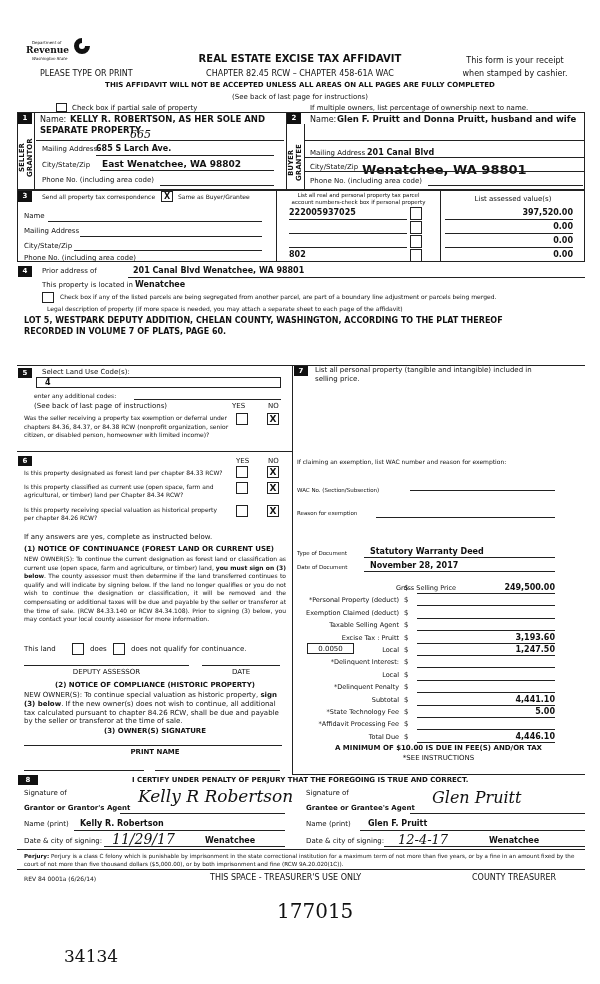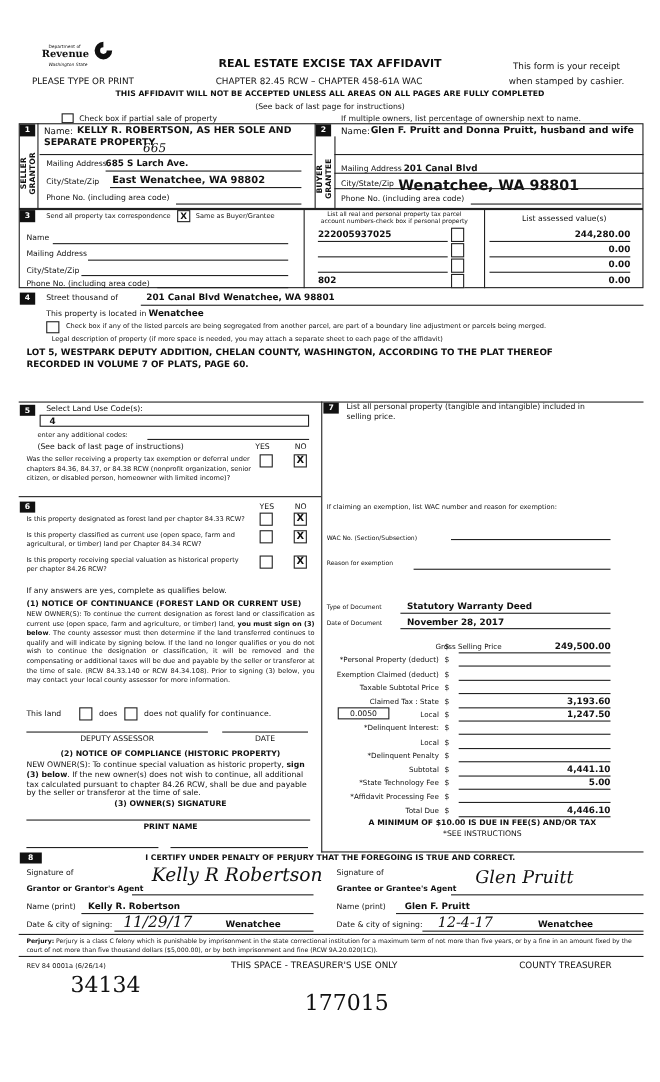--- a/index.html
+++ b/index.html
@@ -15,31 +15,31 @@
   .num { background: #111; color: #fff; font-weight: bold; font-size: 7px; text-align: center; }
   .chk { border: 1px solid #222; width: 12px; height: 12px; background: #fff; font-size: 9px; font-weight: bold; text-align: center; line-height: 11px; }
   .hand { font-family: "DejaVu Serif", serif; font-style: italic; }
   .right { text-align: right; }
   .center { text-align: center; }
   .vert { writing-mode: vertical-rl; transform: rotate(180deg); font-size: 7px; font-weight: bold; text-align: center; line-height: 8px; }
 </style>
 </head>
 <body>
 
-<div class="abs" style="left:22px;top:36px;width:70px;height:28px;margin-left:12px;">
+<div class="abs" style="left:22px;top:36px;width:70px;height:28px;">
   <div class="abs t6" style="left:10px;top:4px;font-size:4px;">Department of</div>
   <div class="abs b" style="left:4px;top:9px;font-size:9px;font-family:'DejaVu Serif',serif;">Revenue</div>
   <div class="abs" style="left:10px;top:20px;font-size:4px;font-style:italic;">Washington State</div>
   <svg class="abs" style="left:50px;top:0;" width="20" height="20" viewBox="0 0 20 20">
       <path d="M10 2 A8 8 0 1 0 18 10 L13 10 A3 3 0 1 1 10 7 Z" fill="#111"></path>
     </svg>
 </div>
-<div class="abs t8" style="left:29px;top:69px;">PLEASE TYPE OR PRINT</div>
+<div class="abs t8" style="left:40px;top:69px;">PLEASE TYPE OR PRINT</div>
 <div class="abs b center" style="left:170px;top:53px;width:260px;font-size:10px;">REAL ESTATE EXCISE TAX AFFIDAVIT</div>
-<div class="abs t8 center" style="left:160px;top:69px;width:260px;">CHAPTER 82.45 RCW – CHAPTER 458-61A WAC</div>
+<div class="abs t8 center" style="left:170px;top:69px;width:260px;">CHAPTER 82.45 RCW – CHAPTER 458-61A WAC</div>
 <div class="abs t8 center" style="left:445px;top:56px;width:140px;">This form is your receipt</div>
 <div class="abs t8 center" style="left:445px;top:69px;width:140px;">when stamped by cashier.</div>
 <div class="abs t7 b center" style="left:40px;top:81px;width:520px;">THIS AFFIDAVIT WILL NOT BE ACCEPTED UNLESS ALL AREAS ON ALL PAGES ARE FULLY COMPLETED</div>
 <div class="abs t7 center" style="left:170px;top:93px;width:260px;">(See back of last page for instructions)</div>
 <div class="abs chk" style="left:56px;top:103px;width:11px;height:9px;"></div>
 <div class="abs t7" style="left:72px;top:104px;">Check box if partial sale of property</div>
 <div class="abs t7" style="left:310px;top:104px;">If multiple owners, list percentage of ownership next to name.</div>
 
 <div class="abs box" style="left:17px;top:112px;width:568px;height:78px;"></div>
 <div class="abs vline" style="left:286px;top:112px;height:78px;"></div>
@@ -93,21 +93,21 @@
 <div class="abs vline" style="left:440px;top:190px;height:72px;"></div>
 <div class="abs center" style="left:277px;top:192px;width:163px;font-size:5.5px;">List all real and personal property tax parcel</div>
 <div class="abs center" style="left:277px;top:199px;width:163px;font-size:5.5px;">account numbers-check box if personal property</div>
 <div class="abs t7 center" style="left:441px;top:195px;width:144px;">List assessed value(s)</div>
 
 <div>
   <div class="abs" style="left:277px;top:207px;width:308px;height:14px;">
     <div class="abs t8 b" style="left:12px;top:1px;width:110px;">222005937025</div>
     <div class="abs line" style="left:12px;top:12px;width:118px;"></div>
     <div class="abs chk" style="left:133px;top:0px;height:13px;"></div>
-    <div class="abs t8 b right" style="left:164px;top:1px;width:132px;">244,280.00</div>
+    <div class="abs t8 b right" style="left:164px;top:1px;width:132px;">397,520.00</div>
     <div class="abs line" style="left:168px;top:12px;width:128px;"></div>
   </div>
   <div class="abs" style="left:277px;top:221px;width:308px;height:14px;">
     <div class="abs t8 b" style="left:12px;top:1px;width:110px;"></div>
     <div class="abs line" style="left:12px;top:12px;width:118px;"></div>
     <div class="abs chk" style="left:133px;top:0px;height:13px;"></div>
     <div class="abs t8 b right" style="left:164px;top:1px;width:132px;">0.00</div>
     <div class="abs line" style="left:168px;top:12px;width:128px;"></div>
   </div>
   <div class="abs" style="left:277px;top:235px;width:308px;height:14px;">
@@ -118,21 +118,21 @@
     <div class="abs line" style="left:168px;top:12px;width:128px;"></div>
   </div>
   <div class="abs" style="left:277px;top:249px;width:308px;height:13px;">
     <div class="abs t8 b" style="left:12px;top:1px;width:110px;">802</div>
     <div class="abs chk" style="left:133px;top:0px;height:13px;"></div>
     <div class="abs t8 b right" style="left:164px;top:1px;width:132px;">0.00</div>
   </div>
 </div>
 
 <div class="abs num" style="left:18px;top:266px;width:14px;height:11px;line-height:11px;">4</div>
-<div class="abs t7" style="left:42px;top:267px;">Street thousand of</div>
+<div class="abs t7" style="left:42px;top:267px;">Prior address of</div>
 <div class="abs t8 b" style="left:133px;top:266px;">201 Canal Blvd Wenatchee, WA 98801</div>
 <div class="abs line" style="left:128px;top:277px;width:457px;"></div>
 <div class="abs t7" style="left:42px;top:281px;">This property is located in</div>
 <div class="abs t8 b" style="left:135px;top:280px;">Wenatchee</div>
 <div class="abs chk" style="left:42px;top:292px;width:12px;height:11px;"></div>
 <div class="abs t6" style="left:60px;top:293px;">Check box if any of the listed parcels are being segregated from another parcel, are part of a boundary line adjustment or parcels being merged.</div>
 <div class="abs t6" style="left:47px;top:305px;">Legal description of property (if more space is needed, you may attach a separate sheet to each page of the affidavit)</div>
 <div class="abs t8 b" style="left:24px;top:316px;">LOT 5, WESTPARK DEPUTY ADDITION, CHELAN COUNTY, WASHINGTON, ACCORDING TO THE PLAT THEREOF</div>
 <div class="abs t8 b" style="left:24px;top:327px;">RECORDED IN VOLUME 7 OF PLATS, PAGE 60.</div>
 
@@ -166,21 +166,21 @@
   <div class="abs t6" style="left:0;top:1px;width:200px;line-height:8px;">Is this property classified as current use (open space, farm and agricultural, or timber) land per Chapter 84.34 RCW?</div>
   <div class="abs chk" style="left:212px;top:0;"></div>
   <div class="abs chk" style="left:243px;top:0;">X</div>
 </div>
 <div class="abs" style="left:24px;top:505px;width:268px;height:18px;">
   <div class="abs t6" style="left:0;top:1px;width:200px;line-height:8px;">Is this property receiving special valuation as historical property per chapter 84.26 RCW?</div>
   <div class="abs chk" style="left:212px;top:0;"></div>
   <div class="abs chk" style="left:243px;top:0;">X</div>
 </div>
 
-<div class="abs t7" style="left:24px;top:533px;">If any answers are yes, complete as qualifies below.</div>
+<div class="abs t7" style="left:24px;top:533px;">If any answers are yes, complete as instructed below.</div>
 <div class="abs t7 b" style="left:24px;top:545px;">(1) NOTICE OF CONTINUANCE (FOREST LAND OR CURRENT USE)</div>
 <div class="abs t6" style="left:24px;top:555px;width:262px;line-height:8.6px;text-align:justify;">
   <span>NEW OWNER(S): To continue the current designation as forest land or classification as current use (open space, farm and agriculture, or timber) land,</span>
   <b>you must sign on (3) below</b><span>. The county assessor must then determine if the land transferred continues to qualify and will indicate by signing below. If the land no longer qualifies or you do not wish to continue the designation or classification, it will be removed and the compensating or additional taxes will be due and payable by the seller or transferor at the time of sale. (RCW 84.33.140 or RCW 84.34.108). Prior to signing (3) below, you may contact your local county assessor for more information.</span>
 </div>
 <div class="abs t7" style="left:24px;top:645px;">This land</div>
 <div class="abs chk" style="left:72px;top:643px;"></div>
 <div class="abs t7" style="left:90px;top:645px;">does</div>
 <div class="abs chk" style="left:113px;top:643px;"></div>
 <div class="abs t7" style="left:131px;top:645px;">does not qualify for continuance.</div>
@@ -223,26 +223,26 @@
       <div class="abs t7 right" style="left: 0px; top: 1px; width: 107px; font-size: 6.5px;">*Personal Property (deduct)</div>
       <div class="abs t7" style="left: 112px; top: 1px;">$</div>
       <div class="abs t8 b right" style="left: 125px; top: 0px; width: 138px; border-bottom: 1px solid rgb(34, 34, 34); height: 11px;"></div>
     </div>
     <div class="abs" style="left: 292px; top: 608px; width: 293px; height: 12px;">
       <div class="abs t7 right" style="left: 0px; top: 1px; width: 107px; font-size: 6.5px;">Exemption Claimed (deduct)</div>
       <div class="abs t7" style="left: 112px; top: 1px;">$</div>
       <div class="abs t8 b right" style="left: 125px; top: 0px; width: 138px; border-bottom: 1px solid rgb(34, 34, 34); height: 11px;"></div>
     </div>
     <div class="abs" style="left: 292px; top: 620px; width: 293px; height: 12px;">
-      <div class="abs t7 right" style="left: 0px; top: 1px; width: 107px; font-size: 6.5px;">Taxable Subtotal Price</div>
+      <div class="abs t7 right" style="left: 0px; top: 1px; width: 107px; font-size: 6.5px;">Taxable Selling Agent</div>
       <div class="abs t7" style="left: 112px; top: 1px;">$</div>
       <div class="abs t8 b right" style="left: 125px; top: 0px; width: 138px; border-bottom: 1px solid rgb(34, 34, 34); height: 11px;"></div>
     </div>
     <div class="abs" style="left: 292px; top: 633px; width: 293px; height: 12px;">
-      <div class="abs t7 right" style="left: 0px; top: 1px; width: 107px; font-size: 6.5px;">Claimed Tax :  State</div>
+      <div class="abs t7 right" style="left: 0px; top: 1px; width: 107px; font-size: 6.5px;">Excise Tax :  Pruitt</div>
       <div class="abs t7" style="left: 112px; top: 1px;">$</div>
       <div class="abs t8 b right" style="left: 125px; top: 0px; width: 138px; border-bottom: 1px solid rgb(34, 34, 34); height: 11px;">3,193.60</div>
     </div>
     <div class="abs" style="left: 292px; top: 645px; width: 293px; height: 12px;">
       <div class="abs t7 right" style="left: 0px; top: 1px; width: 107px; font-size: 6.5px;">Local</div>
       <div class="abs t7" style="left: 112px; top: 1px;">$</div>
       <div class="abs t8 b right" style="left: 125px; top: 0px; width: 138px; border-bottom: 1px solid rgb(34, 34, 34); height: 11px;">1,247.50</div>
     </div>
     <div class="abs" style="left: 292px; top: 657px; width: 293px; height: 12px;">
       <div class="abs t7 right" style="left: 0px; top: 1px; width: 107px; font-size: 6.5px;">*Delinquent Interest:</div>
@@ -314,14 +314,14 @@
 <div class="abs line" style="left:17px;top:849px;width:568px;"></div>
 <div class="abs" style="left:24px;top:852px;width:560px;font-size:5.6px;line-height:8px;">
   <b>Perjury:</b>
   <span>Perjury is a class C felony which is punishable by imprisonment in the state correctional institution for a maximum term of not more than five years, or by a fine in an amount fixed by the court of not more than five thousand dollars ($5,000.00), or by both imprisonment and fine (RCW 9A.20.020(1C)).</span>
 </div>
 <div class="abs line" style="left:17px;top:869px;width:568px;"></div>
 
 <div class="abs t6" style="left:24px;top:875px;">REV 84 0001a (6/26/14)</div>
 <div class="abs t8" style="left:210px;top:873px;">THIS SPACE - TREASURER'S USE ONLY</div>
 <div class="abs t8" style="left:472px;top:873px;">COUNTY TREASURER</div>
-<div class="abs hand" style="left:64px;top:883px;font-size:20px;font-style:normal;">34134</div>
+<div class="abs hand" style="left:64px;top:946px;font-size:17px;font-style:normal;">34134</div>
 <div class="abs hand" style="left:277px;top:899px;font-size:20px;font-style:normal;">177015</div>
 
 </body></html>

